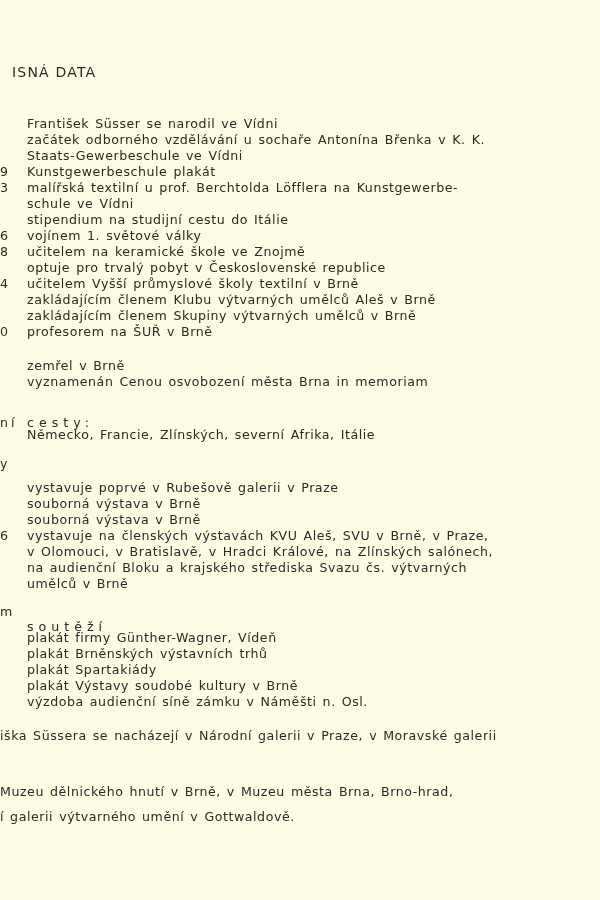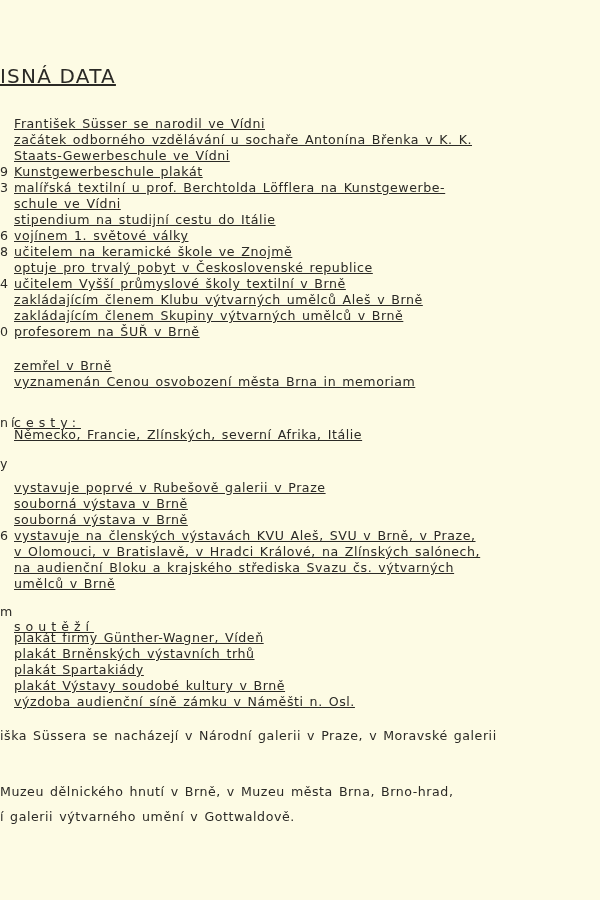--- a/index.html
+++ b/index.html
@@ -14,27 +14,26 @@
   .line {
     position: absolute;
     left: 0;
     white-space: nowrap;
     font-size: 12.6px;
     line-height: 16px;
     letter-spacing: 0.55px;
     word-spacing: 1.5px;
   }
   .title {
-    position: absolute; left: 0; top: 64px;
-    font-size: 20px; letter-spacing: 1.2px;
+    position: absolute; left: 12px; top: 64px;
+    font-size: 14px; letter-spacing: 1.2px;
     white-space: nowrap;
-    text-decoration: underline;
   }
   .yr { position: absolute; left: 0; width: 14px; text-align: left; }
-  .txt { position: absolute; left: 14px; text-decoration: underline; }
+  .txt { position: absolute; left: 27px; }
   .spaced { letter-spacing: 5px; margin-top: 15px; }
 </style>
 </head>
 <body>
 
 <div class="page">
 
   <div class="title">ISNÁ DATA</div>
 
   <div>

